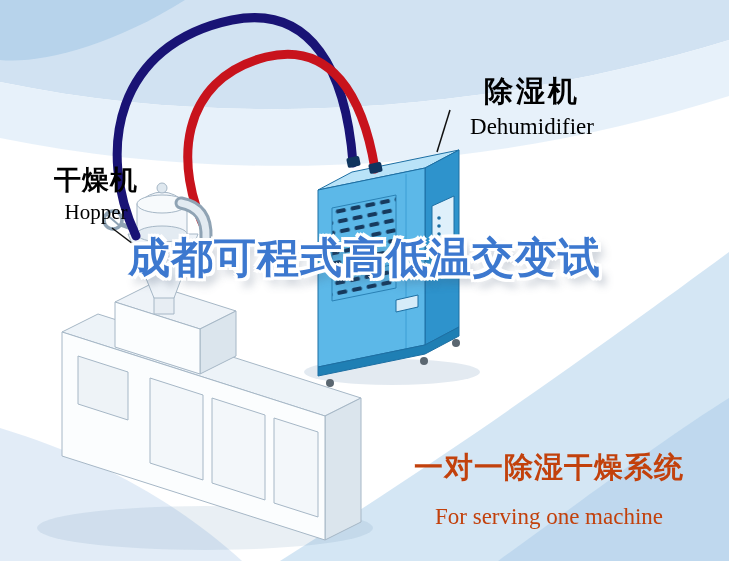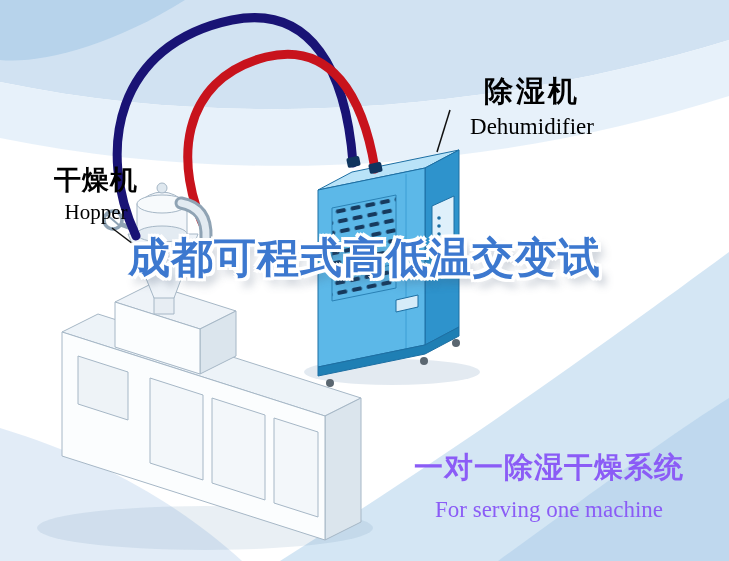--- a/index.html
+++ b/index.html
@@ -28,23 +28,23 @@
     pointer-events:none;
   }
   .watermark span { display:block; font-size:42px; letter-spacing:1px;
     text-shadow:
       -3px -3px 0 #fff, 0 -3px 0 #fff, 3px -3px 0 #fff,
       -3px  0   0 #fff, 3px  0   0 #fff,
       -3px  3px 0 #fff, 0  3px 0 #fff, 3px 3px 0 #fff,
       6px 8px 8px rgba(60,80,110,0.35);
   }
 
-  .caption { position:absolute; left:398px; top:448px; width:302px; z-index:4; text-align:center; color:#8b5cf6; }
+  .caption { position:absolute; left:398px; top:448px; width:302px; z-index:4; text-align:center; color:#c2410c; }
   .caption .cn { display:block; font-size:29px; font-weight:700; letter-spacing:1px; }
-  .caption .en { display:block; font-family:"Liberation Serif","DejaVu Serif",serif; font-size:23px; margin-top:9px; }
+  .caption .en { display:block; font-family:"Liberation Serif","DejaVu Serif",serif; font-size:23px; margin-top:16px; }
 </style>
 </head>
 <body>
 
 <div class="canvas">
 
   <svg class="layer" width="729" height="561" viewBox="0 0 729 561" aria-hidden="true">
     <rect width="729" height="561" fill="#ffffff"></rect>
     <path d="M0,0 H729 V40 C500,110 240,132 0,82 Z" fill="#c9ddf0" opacity="0.85"></path>
     <path d="M0,82 C240,132 500,110 729,40 V96 C470,178 215,182 0,138 Z" fill="#e4eff9" opacity="0.9"></path>

